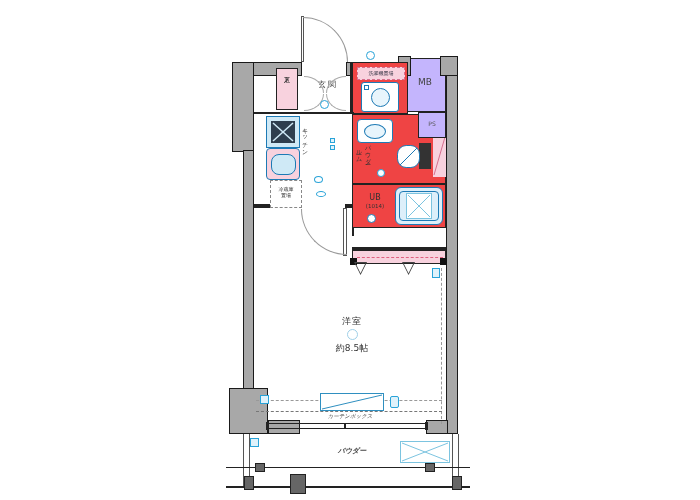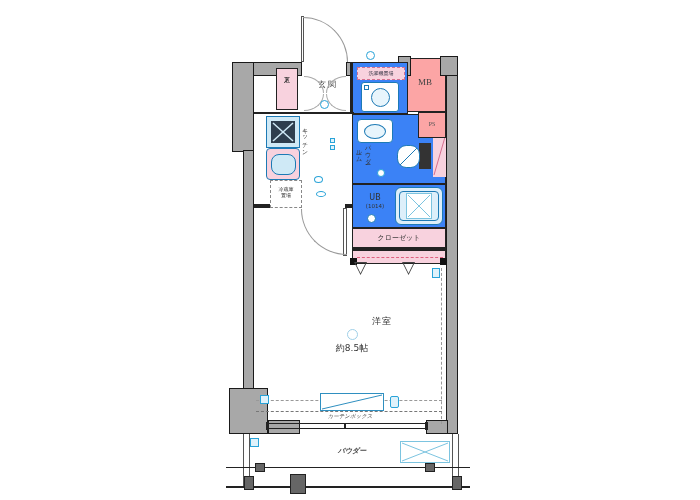--- a/index.html
+++ b/index.html
@@ -2,23 +2,23 @@
 <html><head>
 <meta charset="utf-8">
 <style>
   html,body{margin:0;padding:0;background:#ffffff;}
   *{box-sizing:border-box;}
   .plan{position:relative;width:700px;height:500px;background:#fff;overflow:hidden;
         font-family:"DejaVu Sans",sans-serif;color:#333;}
   .abs{position:absolute;}
   .wall{position:absolute;background:#a8a8a8;border:1px solid #1a1a1a;}
   .pline{position:absolute;background:#222;}
-  .wet{background:#3b82f6;border:1px solid #222;}
+  .wet{background:#ef4444;border:1px solid #222;}
   .pinkbox{background:#f8d2de;border:1px solid #222;}
-  .whitebox{background:#fca5a5;border:1px solid #222;font-family:Liberation Serif, serif;}
+  .whitebox{background:#c4b5fd;border:1px solid #222;}
   .fix{border:1px solid #1d7ab5;background:#fff;}
   .lbl{position:absolute;color:#333;line-height:1.15;text-align:center;white-space:nowrap;}
   .vert{writing-mode:vertical-rl;text-orientation:upright;white-space:normal;line-height:1;}
   .arc{position:absolute;border:0 solid #999;}
   .dash-h{position:absolute;border-top:1px dashed #999;}
   .dash-v{position:absolute;border-left:1px dashed #999;}
   .icon-circle{position:absolute;border:1px solid #29a3d8;border-radius:50%;background:#fff;}
   .icon-square{position:absolute;border:1px solid #29a3d8;background:#dff2fb;}
   svg{display:block;}
 </style>
@@ -128,35 +128,32 @@
       <div class="abs" style="left:3px;top:3px;width:40px;height:30px;border:1px solid #1d7ab5;border-radius:4px;"></div>
       <div class="abs" style="left:10px;top:5px;width:26px;height:26px;border:1px solid #7cc4e0;background:#fff;">
         <svg width="24" height="24">
             <line x1="1" y1="1" x2="23" y2="23" stroke="#7cc4e0" stroke-width="1"></line>
             <line x1="23" y1="1" x2="1" y2="23" stroke="#7cc4e0" stroke-width="1"></line>
           </svg>
       </div>
     </div>
   </div>
 
-  <div class="pinkbox abs" style="left:352px;top:228px;width:94px;height:20px;">
-    <span class="lbl" style="left:0;right:0;top:5px;font-size:7px;">クローゼット</span>
-  </div>
   <div class="pline" style="left:352px;top:247px;width:94px;height:3px;"></div>
   <div class="pinkbox abs" style="left:352px;top:250px;width:94px;height:14px;">
     <div class="abs" style="left:4px;top:6px;width:86px;border-top:1px dashed #e06080;"></div>
   </div>
   <div class="abs" style="left:350px;top:258px;width:7px;height:7px;background:#111;"></div>
   <div class="abs" style="left:440px;top:258px;width:7px;height:7px;background:#111;"></div>
   <span class="lbl" style="left:354px;top:258px;font-size:17px;color:#444;">▽</span>
   <span class="lbl" style="left:402px;top:258px;font-size:17px;color:#444;">▽</span>
   <div class="icon-square" style="left:432px;top:268px;width:8px;height:10px;"></div>
 
   <div class="abs" style="left:312px;top:316px;width:80px;text-align:center;">
-    <div class="lbl" style="position:static;font-size:9px;letter-spacing:1px;text-align:right;">洋室</div>
+    <div class="lbl" style="position:static;font-size:9px;letter-spacing:1px;">洋室</div>
     <div style="width:11px;height:11px;border:1px solid #9fd0e8;border-radius:50%;margin:3px auto;"></div>
     <div class="lbl" style="position:static;font-size:9px;">約8.5帖</div>
   </div>
   <div class="dash-h" style="left:256px;top:400px;width:186px;"></div>
   <div class="dash-v" style="left:441px;top:268px;height:156px;"></div>
   <div class="icon-square" style="left:260px;top:395px;width:9px;height:9px;"></div>
 
   <div class="abs" style="left:320px;top:393px;width:64px;height:18px;border:1px solid #2f8fc0;background:#fff;">
     <svg width="62" height="16">
         <line x1="1" y1="15" x2="61" y2="1" stroke="#2f8fc0" stroke-width="1"></line>

